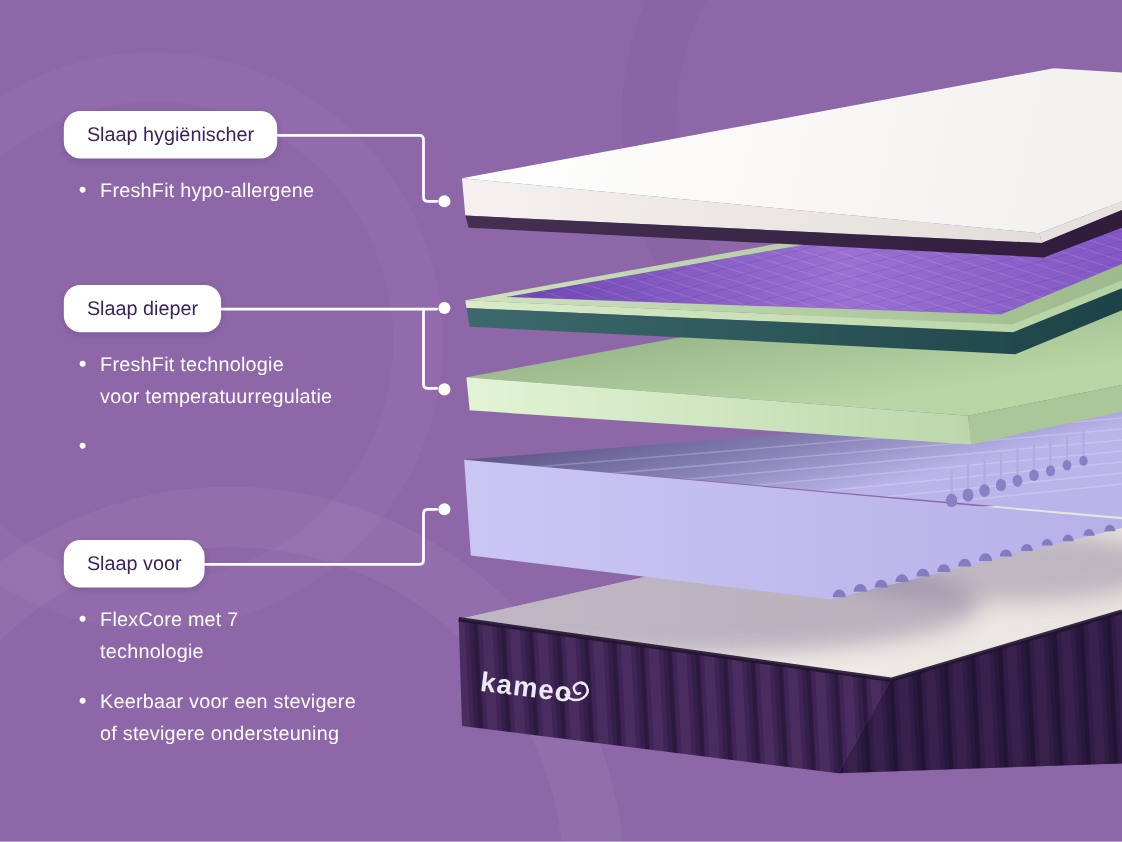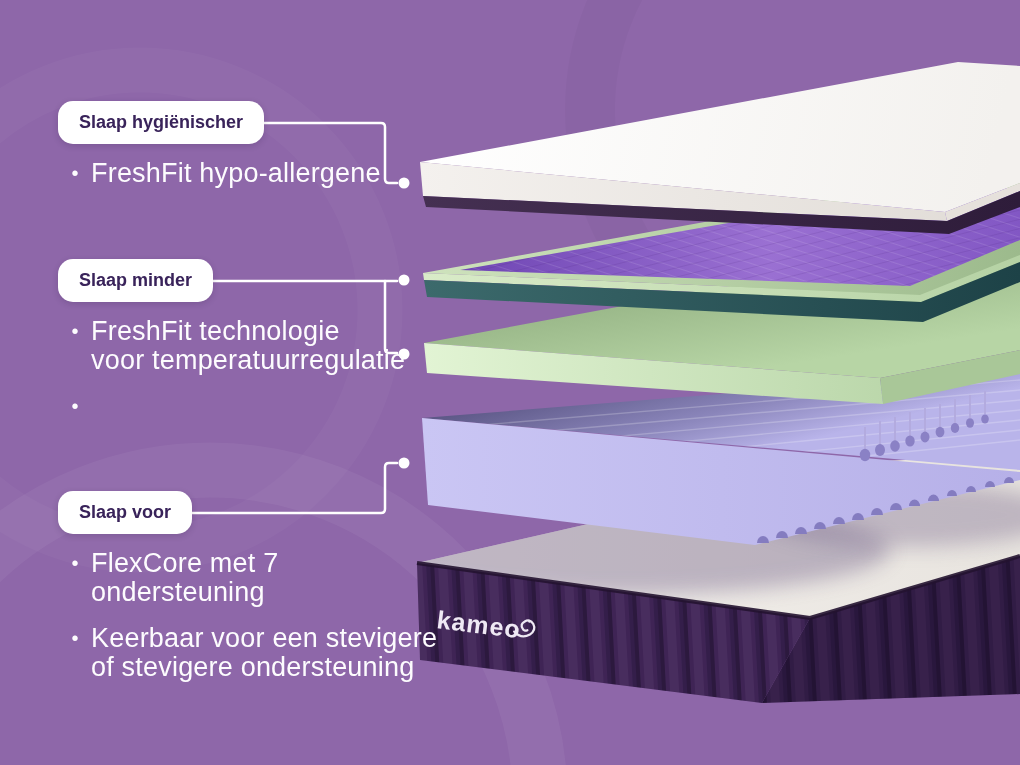--- a/index.html
+++ b/index.html
@@ -9,42 +9,42 @@
     overflow:hidden;
     background:#8e67a9;
     font-family:"Liberation Sans",sans-serif;
   }
   .stage svg.art{position:absolute;left:0;top:0;z-index:1;}
   .callout{position:absolute;z-index:2;}
   .label-box{
     position:absolute;
     background:#ffffff;
     color:#39235a;
-    font-weight:bold;
+    font-weight:normal;
     font-size:18px;
     line-height:43px;
     height:43px;
     padding:0 21px;
     border-radius:15px;
     white-space:nowrap;
     box-shadow:0 2px 6px rgba(40,20,60,0.18);
     z-index:3;
   }
   .bullets{position:absolute;z-index:2;width:340px;}
   .bullet{display:flex;margin-bottom:17px;}
   .bullet .marker{
     color:#fdfcfe;
     font-size:20px;
     line-height:29px;
     width:14px;
     flex:0 0 14px;
     margin-right:9px;
     text-align:center;
   }
-  .bullet .lines{color:#fdfcfe;font-size:27px;line-height:29px;letter-spacing:0.2px;}
+  .bullet .lines{color:#fdfcfe;font-size:18px;line-height:29px;letter-spacing:0.2px;}
   .bullet .lines span{display:block;white-space:nowrap;}
 </style>
 </head>
 <body>
 
 <div class="stage">
 
   <svg class="art" width="1020" height="765" viewBox="0 0 1020 765">
     <defs>
       <filter id="soft" x="-50%" y="-50%" width="200%" height="200%">
@@ -250,21 +250,21 @@
       <div class="bullet">
         <span class="marker">•</span>
         <span class="lines">
           <span>FreshFit hypo-allergene</span>
         </span>
       </div>
     </div>
   </div>
 
   <div class="callout">
-    <div class="label-box" style="left:58px;top:259px;">Slaap minder</div>
+    <div class="label-box" style="left:58px;top:259px;">Slaap dieper</div>
     <div class="bullets" style="left:68px;top:317px;">
       <div class="bullet">
         <span class="marker">•</span>
         <span class="lines">
           <span>FreshFit technologie</span>
           <span>voor temperatuurregulatie</span>
         </span>
       </div>
       <div class="bullet">
         <span class="marker">•</span>
@@ -272,21 +272,21 @@
     </div>
   </div>
 
   <div class="callout">
     <div class="label-box" style="left:58px;top:491px;">Slaap voor</div>
     <div class="bullets" style="left:68px;top:549px;">
       <div class="bullet">
         <span class="marker">•</span>
         <span class="lines">
           <span>FlexCore met 7</span>
-          <span>ondersteuning</span>
+          <span>technologie</span>
         </span>
       </div>
       <div class="bullet">
         <span class="marker">•</span>
         <span class="lines">
           <span>Keerbaar voor een stevigere</span>
           <span>of stevigere ondersteuning</span>
         </span>
       </div>
     </div>

